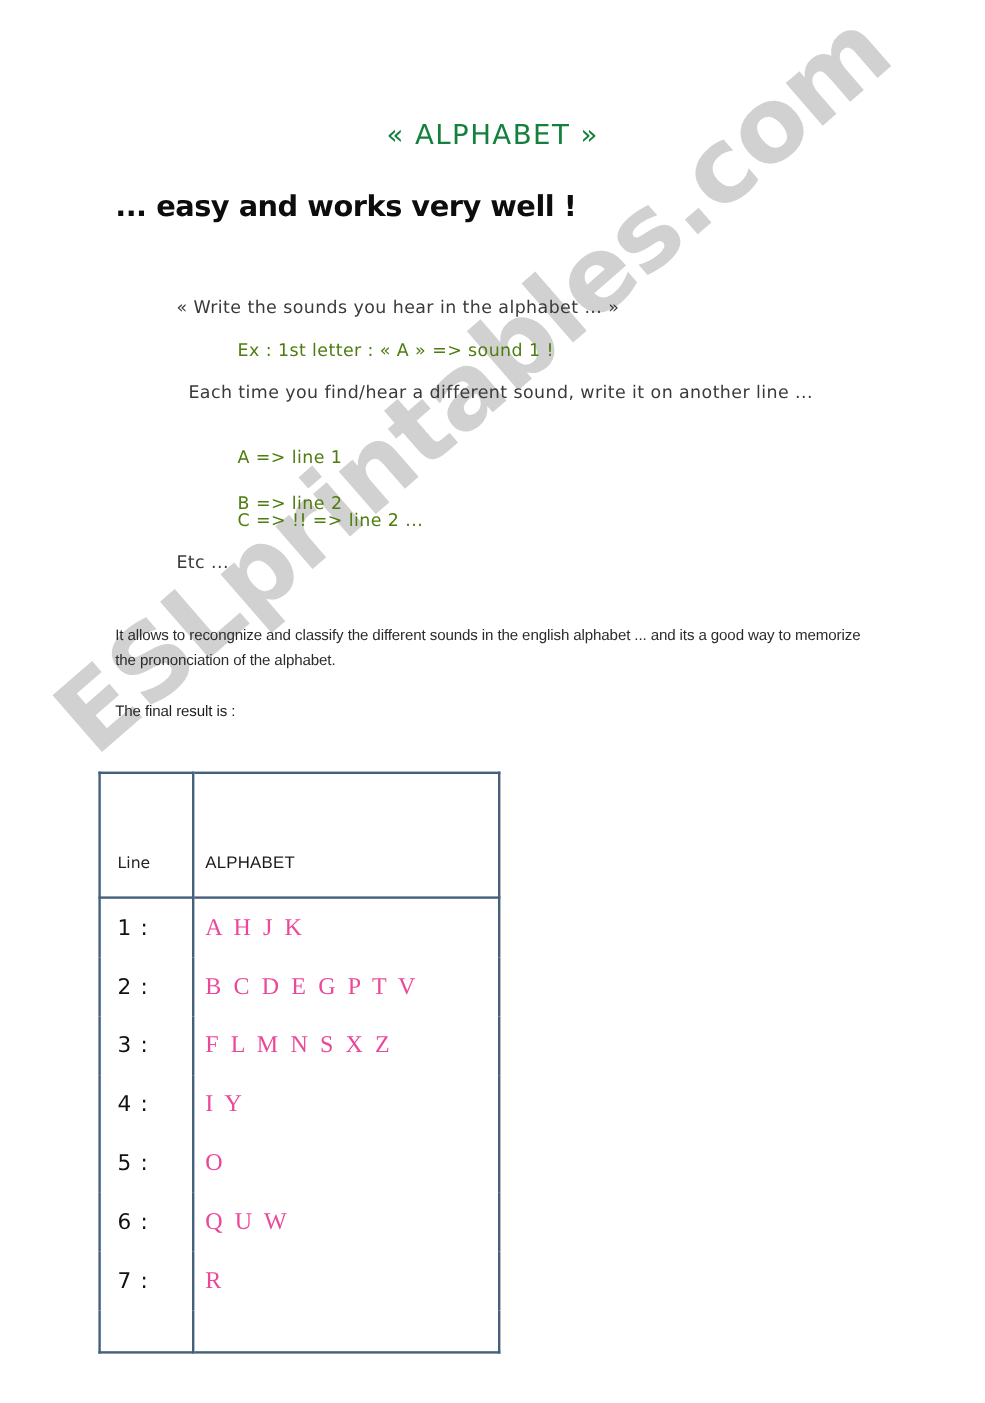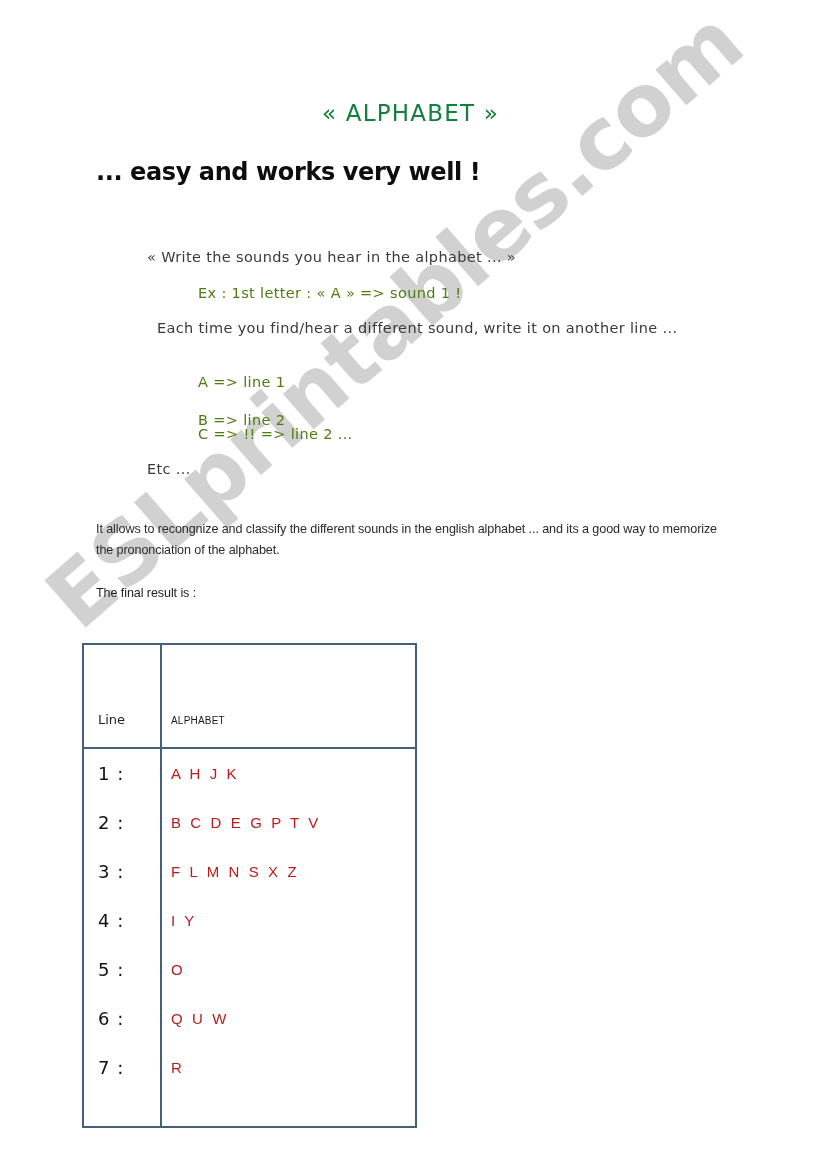--- a/index.html
+++ b/index.html
@@ -135,44 +135,44 @@
     font-size: 13px;
     color: #222;
     vertical-align: bottom !important;
     padding-bottom: 20px !important;
     margin-left: 21px;
   }
   .th-alpha {
     height: 81px;
     padding-left: 9px !important;
     font-family: "Liberation Sans", sans-serif;
-    font-size: 10px;
+    font-size: 14px;
     color: #1a1a1a;
     vertical-align: bottom !important;
     padding-bottom: 21px !important;
     letter-spacing: 0.2px;
   }
 
   .body-cells td {
     border-top: none;
     border-bottom: none;
   }
   .row-label {
     padding-left: 14px !important;
     font-family: "DejaVu Sans", sans-serif;
     font-size: 18px;
     color: #111;
     letter-spacing: 1px;
     height: 49px;
   }
   .row-letters {
     padding-left: 9px !important;
-    font-family: Liberation Sans, sans-serif;
-    font-size: 15px;
-    color: #b91c1c;
+    font-family: Liberation Serif, serif;
+    font-size: 20px;
+    color: #ec4899;
     letter-spacing: 2.6px;
     height: 49px;
   }
   .row-spacer td {
     height: 34px;
     border-top: none;
   }
 </style>
 </head>
 <body>

